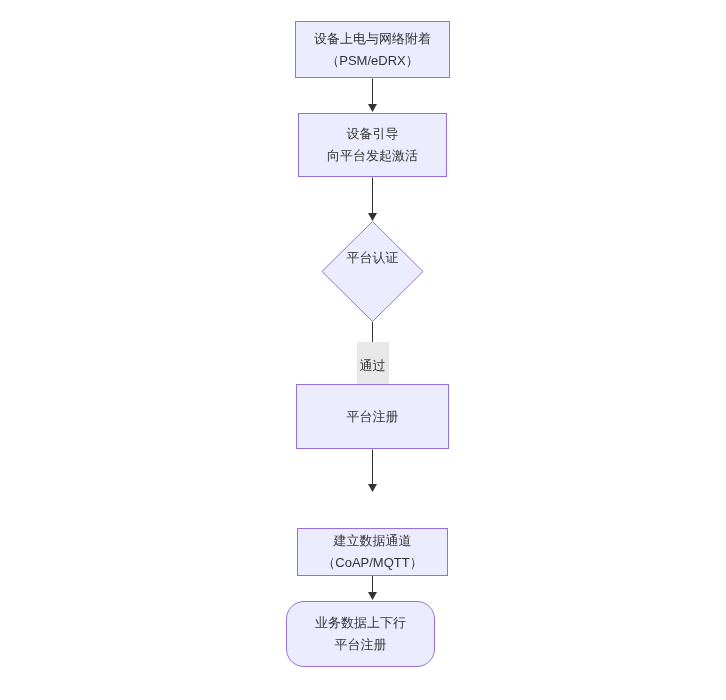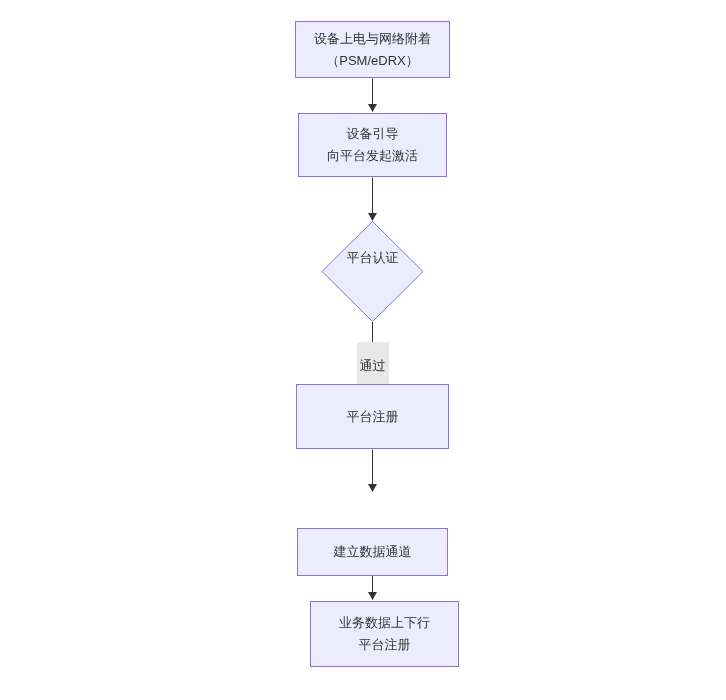--- a/index.html
+++ b/index.html
@@ -51,21 +51,21 @@
     font-size: 13px;
     line-height: 19px;
     padding: 14px 3px;
     white-space: nowrap;
   }
   
   .n-power    { left: 295px; top: 21px;  width: 155px; height: 57px; }
   .n-boot     { left: 298px; top: 113px; width: 149px; height: 64px; }
   .n-register { left: 296px; top: 384px; width: 153px; height: 65px; }
   .n-channel  { left: 297px; top: 493px; width: 151px; height: 48px; margin-top: 35px; }
-  .n-business { left: 310px; top: 601px; width: 149px; height: 66px; }
+  .n-business { left: 286px; top: 601px; width: 149px; height: 66px; border-radius: 18px; }
 </style>
 </head>
 <body>
 
 <div class="canvas">
 
   <svg class="edges-svg" width="726" height="700" viewBox="0 0 726 700" xmlns="http://www.w3.org/2000/svg">
     <g stroke="#333333" stroke-width="1" fill="none">
       <line x1="372.5" y1="78.5" x2="372.5" y2="105"></line>
       <line x1="372.5" y1="177.5" x2="372.5" y2="214"></line>
@@ -96,20 +96,21 @@
   <div class="diamond-label">平台认证</div>
 
   <div class="edge-label">通过</div>
 
   <div class="node n-register">
     <span class="node-line">平台注册</span>
   </div>
 
   <div class="node n-channel">
     <span class="node-line">建立数据通道</span>
+    <span class="node-line">（CoAP/MQTT）</span>
   </div>
 
   <div class="node n-business">
     <span class="node-line">业务数据上下行</span>
     <span class="node-line">平台注册</span>
   </div>
 
 </div>
 
 </body></html>

